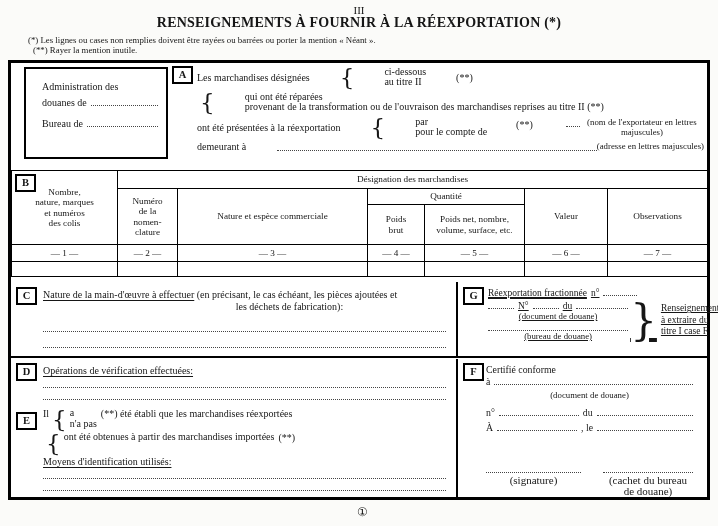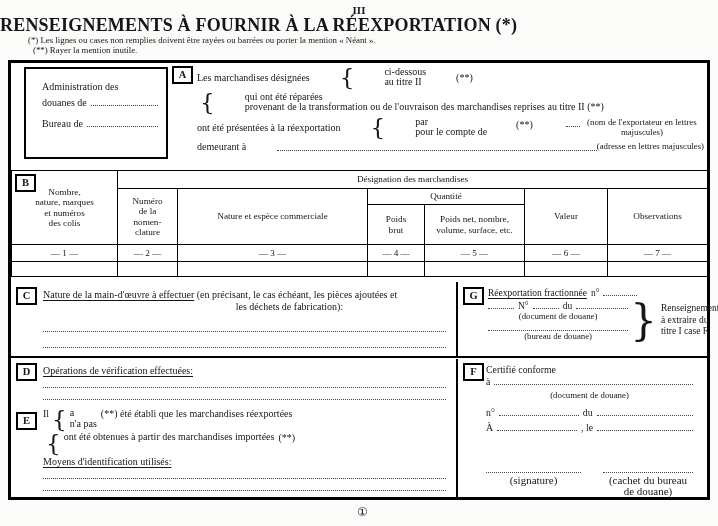--- a/index.html
+++ b/index.html
@@ -1,19 +1,19 @@
 <!DOCTYPE html>
 <html><head>
 <meta charset="utf-8">
 <style>
   html,body{margin:0;padding:0;}
   body{width:718px;height:526px;position:relative;background:#fbfbf9;color:#161616;
        font-family:"Liberation Serif","DejaVu Serif",serif;font-size:10px;overflow:hidden;}
-  .hdr-num{position:absolute;top:4px;left:0;width:100%;text-align:center;font-weight:bold;font-size:11px;}
-  .hdr-title{position:absolute;top:15px;left:0;width:100%;text-align:left;font-weight:bold;font-size:18px;letter-spacing:.2px;}
+  .hdr-num{position:absolute;top:4px;left:0;width:100%;text-align:center;font-weight:normal;font-size:11px;}
+  .hdr-title{position:absolute;top:15px;left:0;width:100%;text-align:center;font-weight:bold;font-size:14px;letter-spacing:.2px;}
   .fn{position:absolute;font-size:8.8px;white-space:nowrap;}
   .fn1{top:35px;left:28px;}
   .fn2{top:45px;left:25px;margin-left:8px;}
   .form{position:absolute;left:8px;top:60px;width:696px;height:434px;border:3px solid #000;background:#fff;}
   .tag{position:absolute;border:2px solid #000;font-weight:bold;font-size:10.5px;width:17px;height:14px;
        line-height:14px;text-align:center;background:#fff;z-index:3;}
   .ul{text-decoration:underline;text-underline-offset:2px;}
   .dots{border-bottom:1.3px dotted #444;height:9px;flex:1;min-width:14px;}
   .d{display:inline-block;border-bottom:1.3px dotted #444;height:8px;vertical-align:baseline;}
   .w26{width:26px;flex:none;} .w34{width:34px;flex:none;} .w52{width:52px;flex:none;}
@@ -40,21 +40,21 @@
   .btable td{border:1px solid #000;padding:1px 2px;vertical-align:middle;line-height:10.5px;overflow:hidden;}
   .hline{position:absolute;left:0;top:293px;width:696px;height:0;border-top:2.5px solid #000;z-index:2;}
   .panel{position:absolute;box-sizing:border-box;}
   .sec-c{left:0;top:219px;width:447px;height:74px;border-right:2px solid #000;}
   .sec-g{left:447px;top:219px;width:249px;height:74px;}
   .sec-de{left:0;top:296px;width:447px;height:138px;border-right:2px solid #000;}
   .sec-f{left:447px;top:296px;width:249px;height:138px;}
   .c-body{padding:7px 10px 0 32px;line-height:12px;}
   .c-sub2{text-align:center;margin-left:90px;}
   .c-dots{margin:7px 10px 0 32px;}
-  .g-body{padding:5px 6px 0 30px;font-size:9.5px;}
+  .g-body{padding:5px 6px 0 30px;font-size:9.5px;text-decoration:underline;}
   .g-main{display:flex;align-items:center;margin-top:2px;}
   .g-left{width:152px;}
   .g-note{font-size:9.5px;line-height:11.5px;padding-left:2px;}
   .de-body{padding:6px 10px 0 32px;}
   .erow{display:flex;align-items:flex-start;margin-bottom:2px;}
   .f-body{padding:5px 14px 0 28px;font-size:9.8px;}
   .f-body .flexrow{margin-bottom:3px;}
   .sig-row{display:flex;gap:22px;margin-top:30px;align-items:flex-end;}
   .sig-caps{display:flex;gap:22px;margin-top:2px;}
   .capcol{font-size:11px;text-align:center;line-height:10.5px;}

